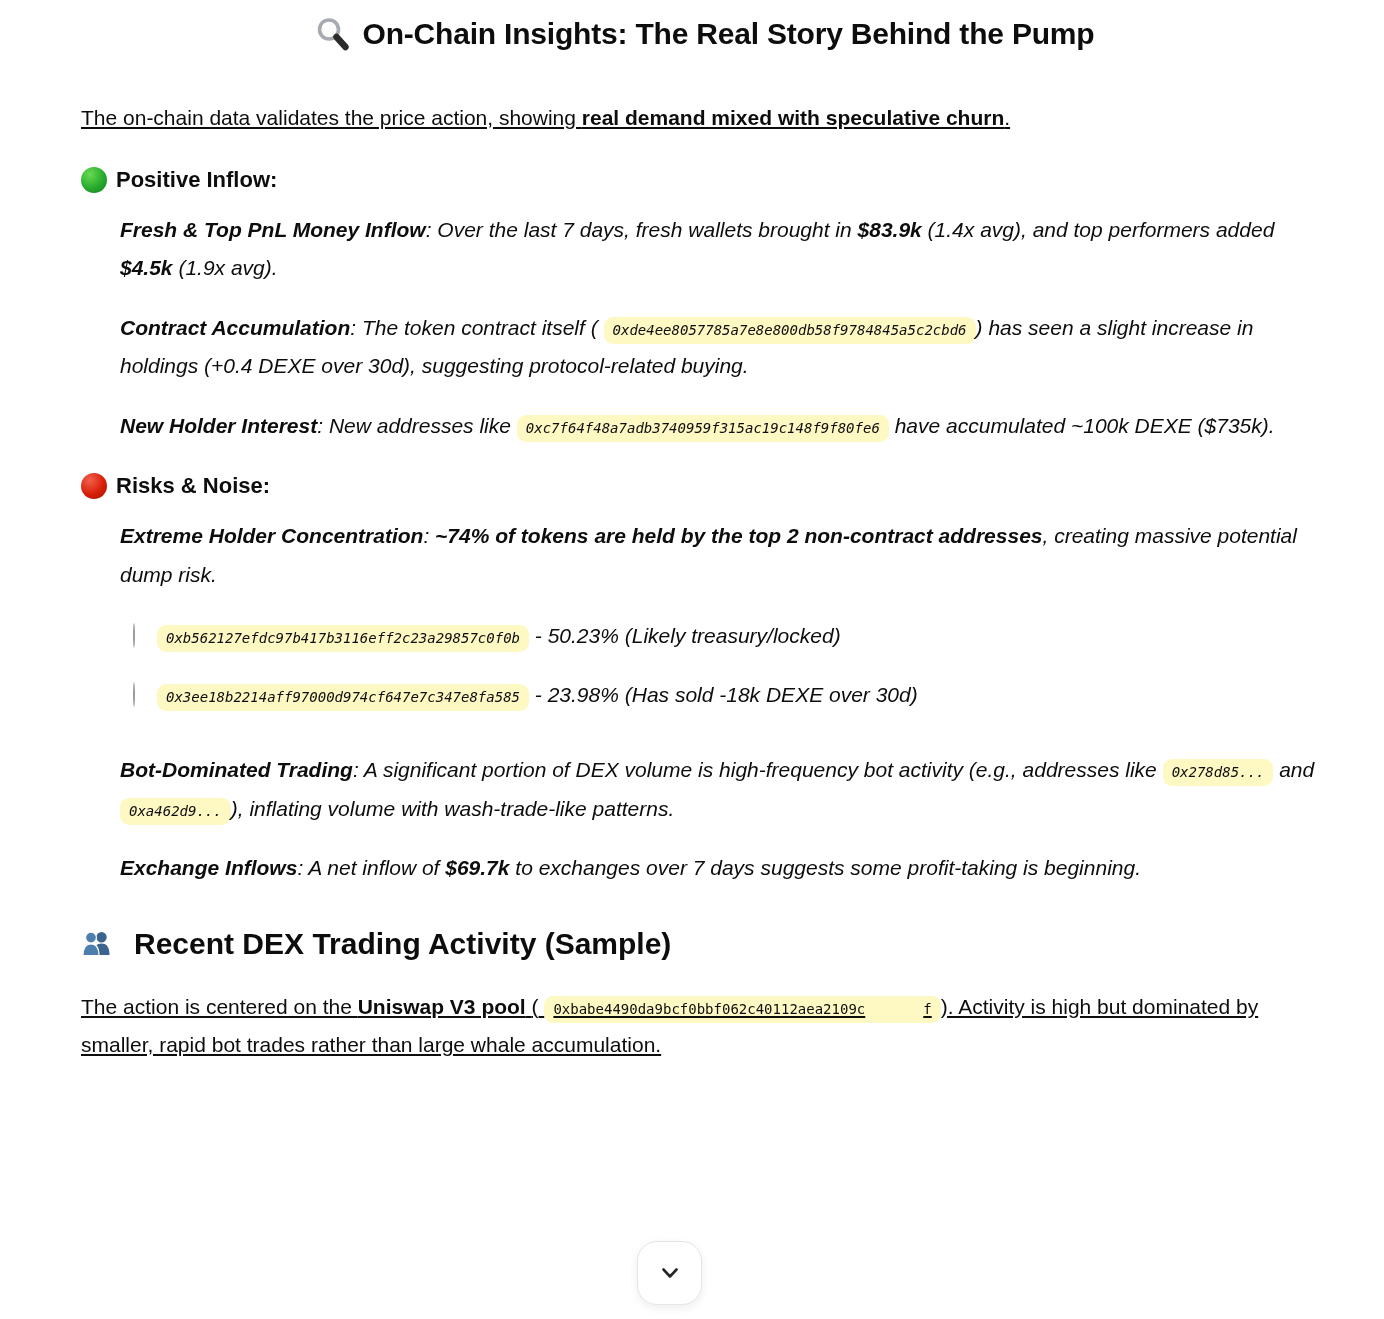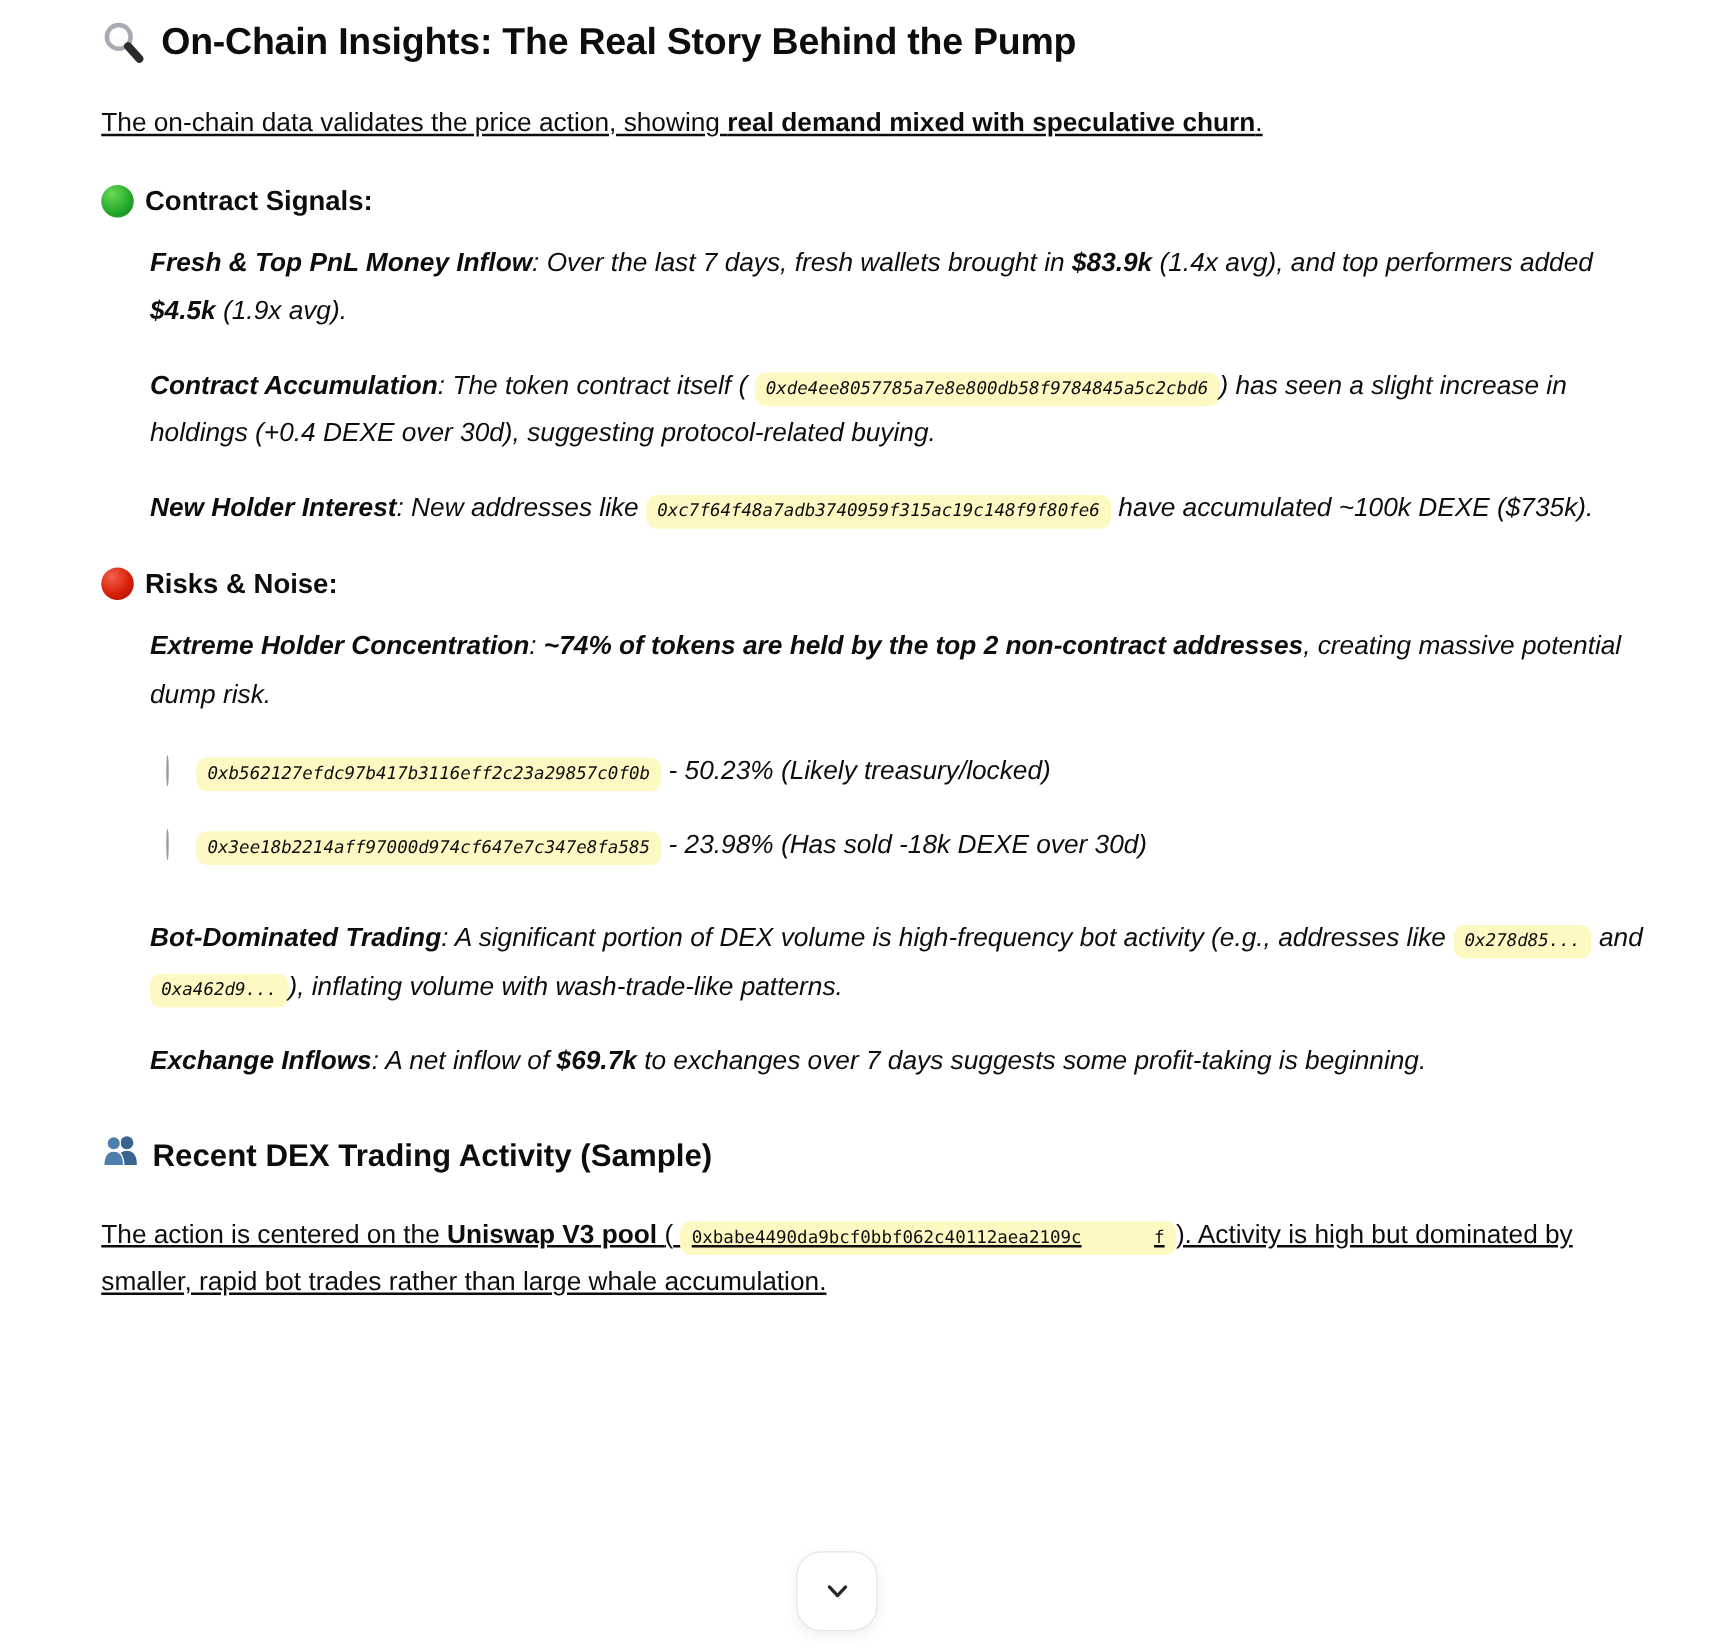--- a/index.html
+++ b/index.html
@@ -5,29 +5,29 @@
   html, body { margin:0; padding:0; }
   body {
     width:1384px; height:1319px; overflow:hidden; position:relative;
     background:#ffffff; color:#0d0d0d;
     font-family:"Liberation Sans", sans-serif;
   }
   .content { box-sizing:border-box; width:1384px; padding:12px 56px 0 81px; }
 
   h1.page-title {
     font-size:30px; font-weight:700; line-height:44px;
-    margin:0 0 24px 0; letter-spacing:-0.2px;
-    display:flex; align-items:center; gap:12px;
+    margin:0 0 43px 0; letter-spacing:-0.2px;
+    display:flex; align-items:center; gap:12px;justify-content:center;
   }
   p.body-text { font-size:21px; line-height:38.5px; margin:0 0 27px 0;text-decoration:underline; }
 
   .h-small { font-size:22px; font-weight:700; line-height:30px; margin:0 0 16px 0;
              display:flex; align-items:center; gap:9px; }
-  .h-mid   { font-size:25px; font-weight:700; line-height:36px; margin:38px 0 26px 0;
-             display:flex; align-items:flex-start; gap:10px; }
+  .h-mid   { font-size:30px; font-weight:700; line-height:36px; margin:38px 0 26px 0;
+             display:flex; align-items:center; gap:22px; }
 
   ul.list { list-style:none; margin:0 0 26px 0; padding:0; }
   li.li { display:flex; font-size:21px; line-height:38.5px; margin:0 0 21px 0; }
   .marker-col { flex:none; width:39px; box-sizing:border-box; padding-left:15px; }
   .dot  { width:7px; height:7px; border-radius:50%; background:#9a9a9a; margin-top:16px; }
   .ring { width:9px; height:9px; border-radius:50%; border:1.6px solid #9a9a9a;
           box-sizing:border-box; margin-top:15px; background:#fff; }
   ul.sub-list { list-style:none; margin:23px 0 3px 0; padding:0; }
   li.sub-li { display:flex; font-size:21px; line-height:38.5px; margin:0 0 20px 0;align-items:flex-end; }
   .sub-marker-col { flex:none; width:37px; box-sizing:border-box; padding-left:13px; }
@@ -70,21 +70,21 @@
         <line x1="21.5" y1="21" x2="30.5" y2="31" stroke="#2b2b2b" stroke-width="6.4" stroke-linecap="round"></line>
       </svg>
     </span>
     <span>On-Chain Insights: The Real Story Behind the Pump</span>
   </h1>
 
   <p class="body-text"><span>The on-chain data validates the price action, showing </span><strong>real demand mixed with speculative churn</strong><span>.</span></p>
 
   <div class="h-small">
     <span class="icon circle-emoji circle-green"></span>
-    <span>Contract Signals:</span>
+    <span>Positive Inflow:</span>
   </div>
 
   <ul class="list">
     <li class="li">
       <span class="marker-col"><span class="dot"></span></span>
       <div class="li-content"><strong>Fresh &amp; Top PnL Money Inflow</strong><span>: Over the last 7 days, fresh wallets brought in </span><strong>$83.9k</strong><span> (1.4x avg), and top performers added </span><strong>$4.5k</strong><span> (1.9x avg).</span></div>
     </li>
     <li class="li">
       <span class="marker-col"><span class="dot"></span></span>
       <div class="li-content"><strong>Contract Accumulation</strong><span>: The token contract itself </span><span class="nowrap"><span>(</span> <code class="chip">0xde4ee8057785a7e8e800db58f9784845a5c2cbd6</code></span><span>) has seen a slight increase in holdings (+0.4 DEXE over 30d), suggesting protocol-related buying.</span></div>

